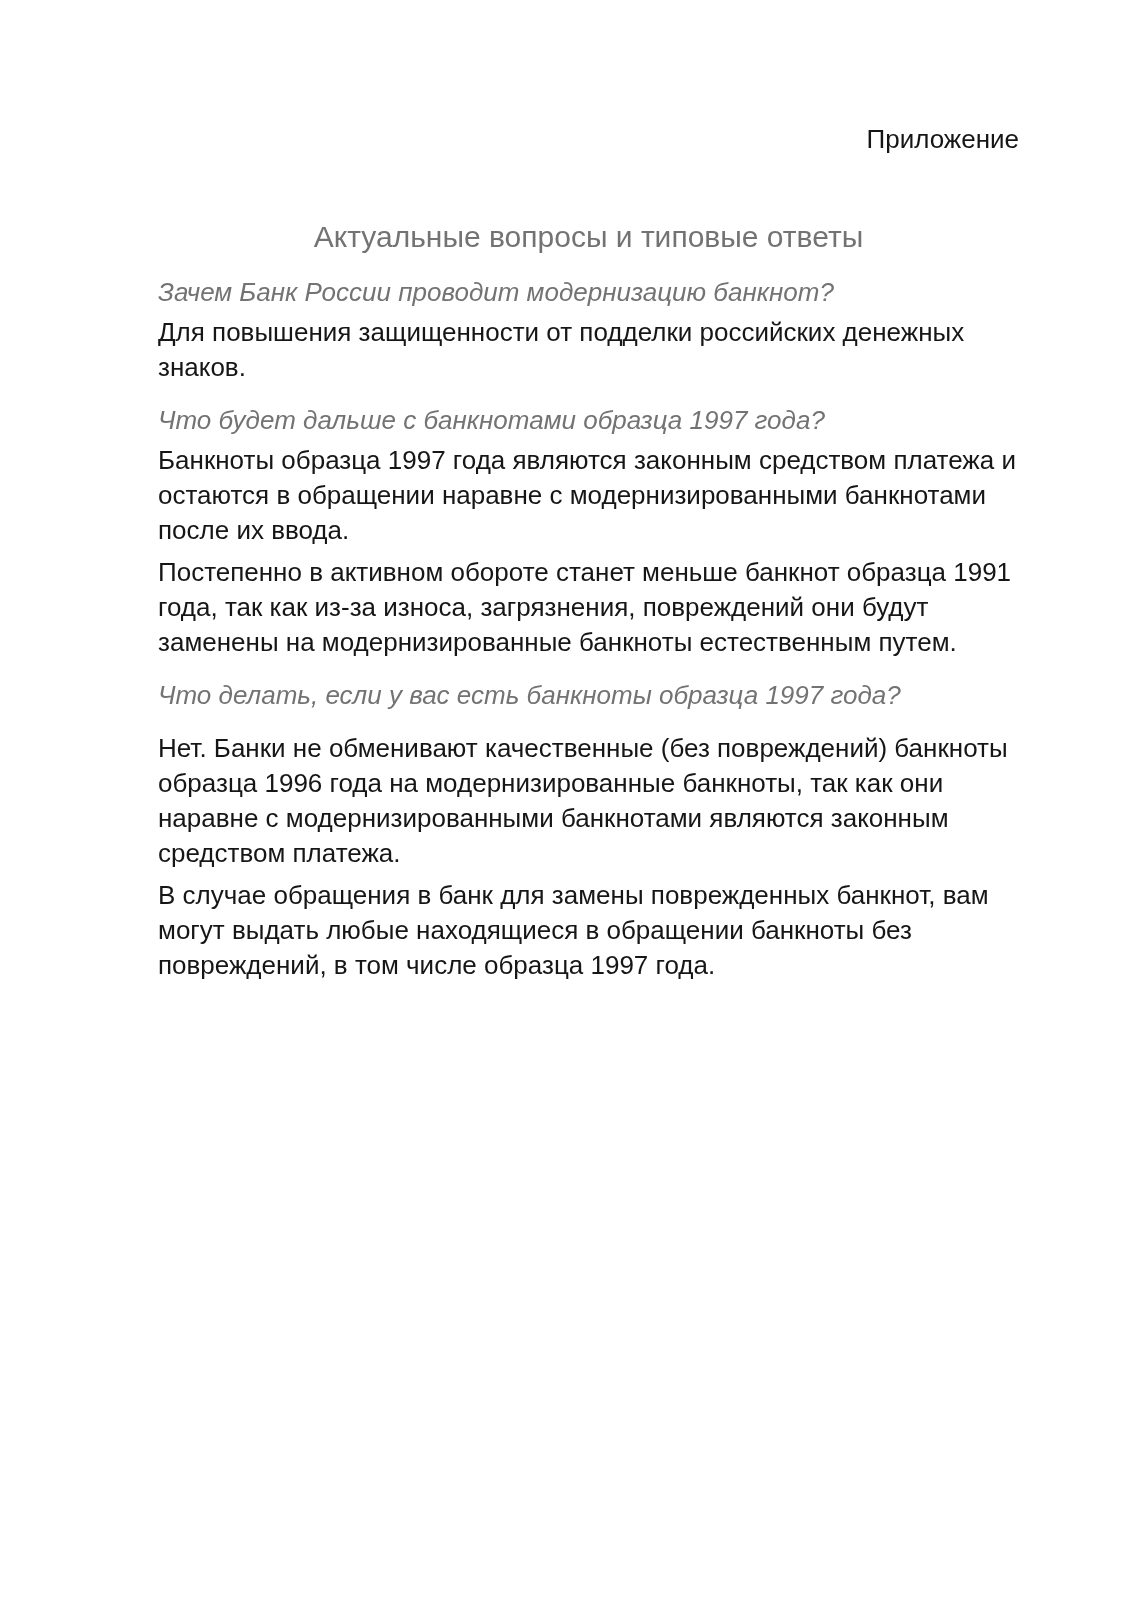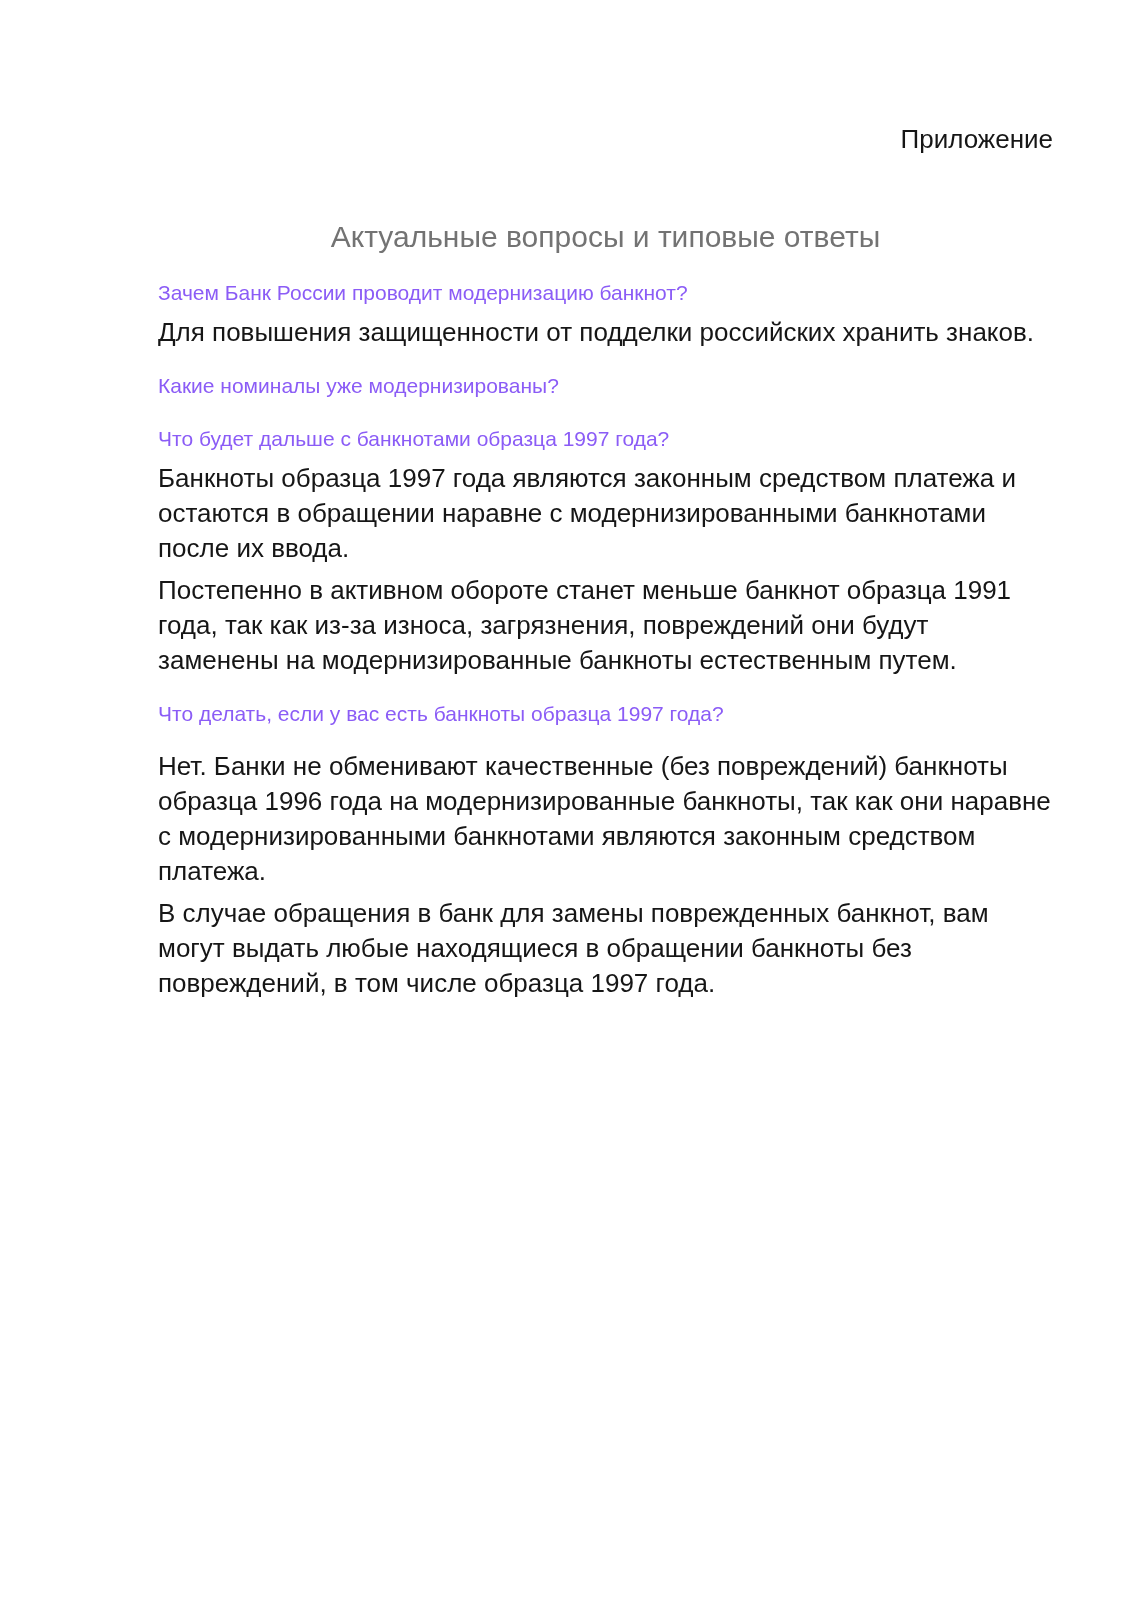--- a/index.html
+++ b/index.html
@@ -6,21 +6,21 @@
     margin: 0;
     padding: 0;
     background: #ffffff;
   }
   .page {
     position: relative;
     width: 1136px;
     height: 1617px;
     box-sizing: border-box;
     background: #ffffff;
-    padding: 122px 83px 0 158px;
+    padding: 122px 117px 0 158px;
     font-family: "Liberation Sans", sans-serif;
     color: #161616;
     overflow: hidden;
   }
   .annotation {
     text-align: right;
     font-size: 26px;
     line-height: 35px;
   }
   .doc-title {
@@ -31,50 +31,50 @@
     margin: 60px 0 18px 0;
     color: #737373;
   }
   .faq-section {
     margin-top: 18px;
   }
   .faq-section.first {
     margin-top: 0;
   }
   .question {
-    font-size: 21px;
+    font-size: 26px;
     line-height: 35px;
     font-weight: 400;
-    color: #8b5cf6;
+    color: #737373;
     margin: 0 0 5px 0;
+    font-style: italic;
   }
   .answer {
     font-size: 26px;
     line-height: 35px;
     margin: 0 0 7px 0;
     white-space: pre-line;
     color: #161616;
   }
 </style>
 </head>
 <body>
 
 <div class="page">
 
   <div class="annotation">Приложение</div>
 
   <h1 class="doc-title">Актуальные вопросы и типовые ответы</h1>
 
   <section class="faq-section first">
     <h2 class="question">Зачем Банк России проводит модернизацию банкнот?</h2>
-    <p class="answer">Для повышения защищенности от подделки российских хранить знаков.</p>
+    <p class="answer">Для повышения защищенности от подделки российских денежных знаков.</p>
   </section>
 
   <section class="faq-section">
-    <h2 class="question">Какие номиналы уже модернизированы?</h2>
   </section>
 
   <section class="faq-section">
     <h2 class="question">Что будет дальше с банкнотами образца 1997 года?</h2>
     <p class="answer">Банкноты образца 1997 года являются законным средством платежа и остаются в обращении наравне с модернизированными банкнотами после их ввода.</p>
     <p class="answer">Постепенно в активном обороте станет меньше банкнот образца 1991 года, так как из-за износа, загрязнения, повреждений они будут заменены на модернизированные банкноты естественным путем.</p>
   </section>
 
   <section class="faq-section">
     <h2 class="question">Что делать, если у вас есть банкноты образца 1997 года?</h2>

